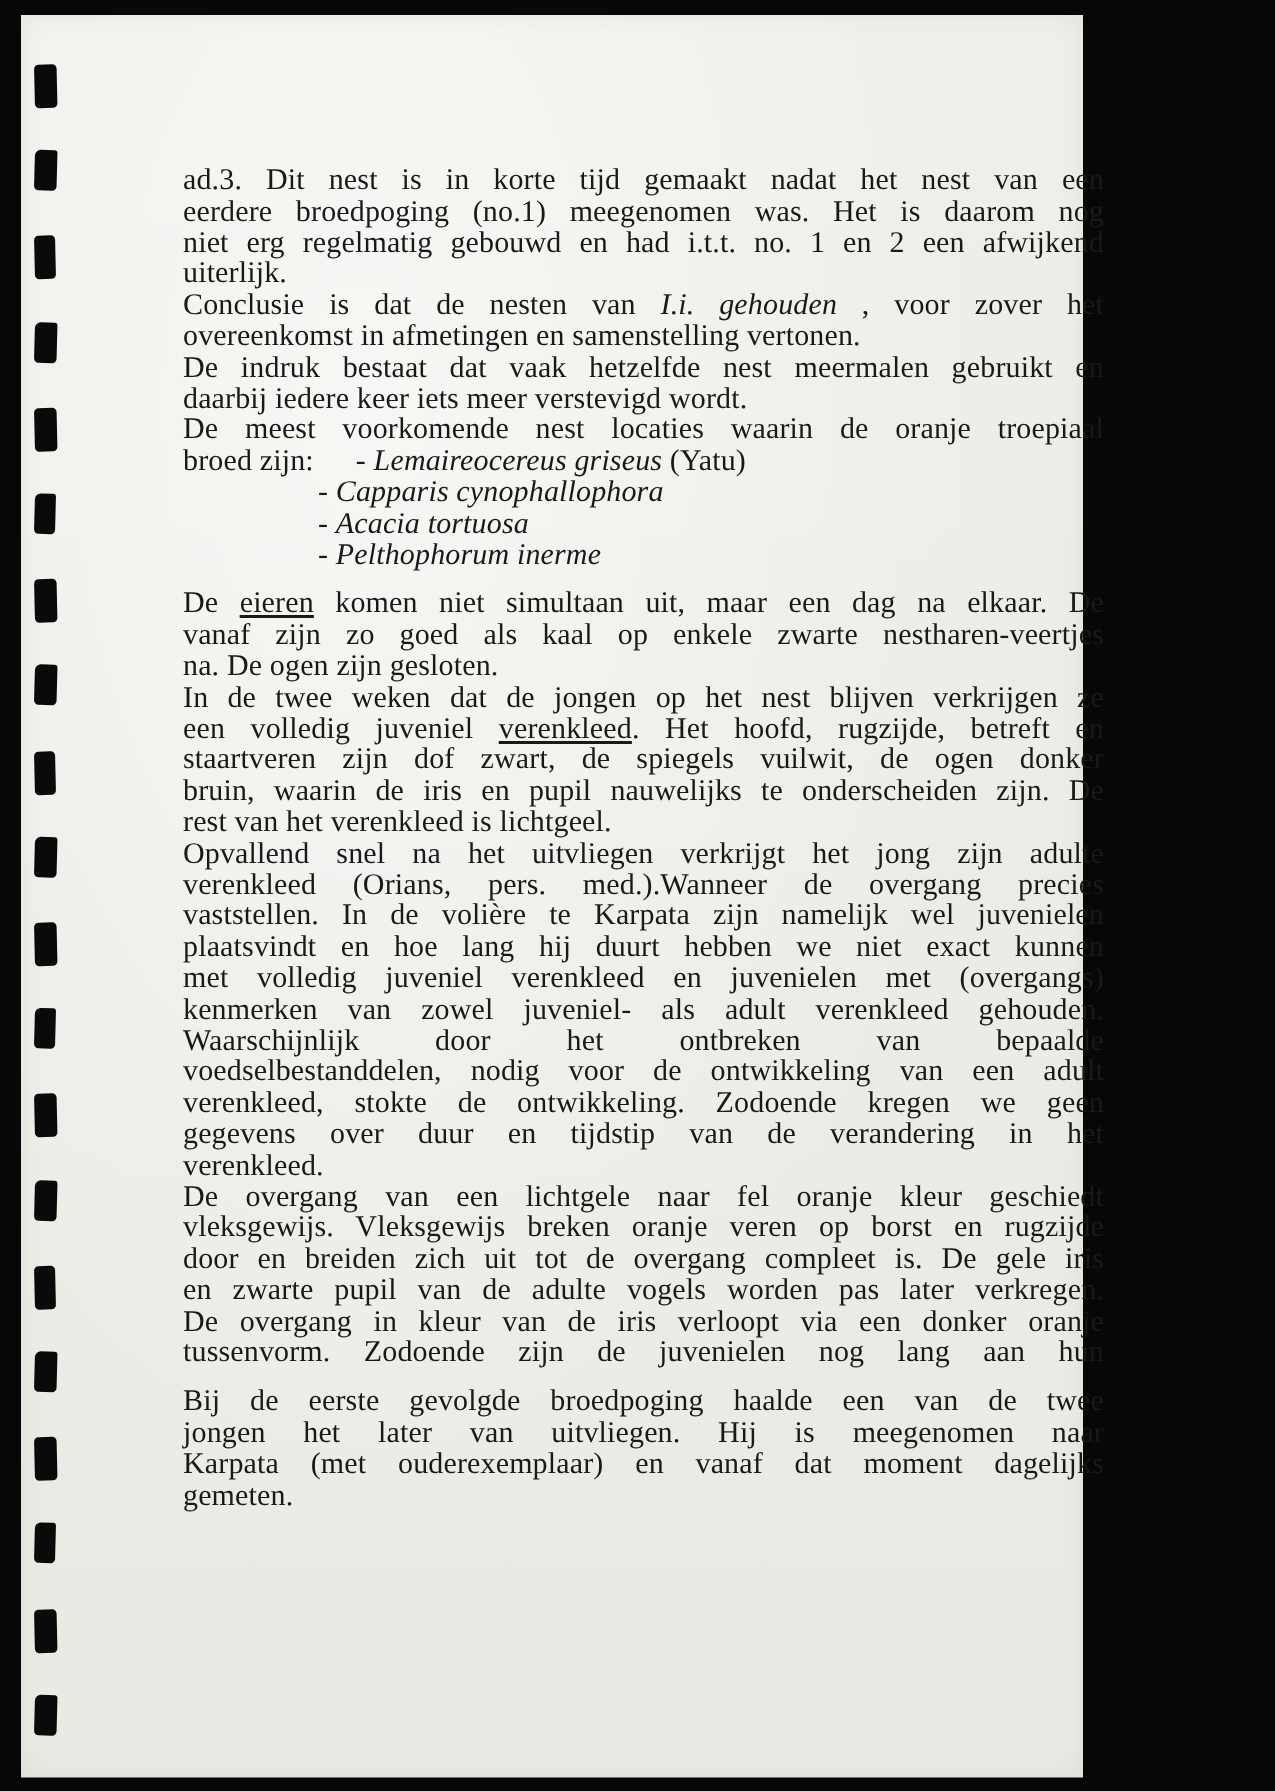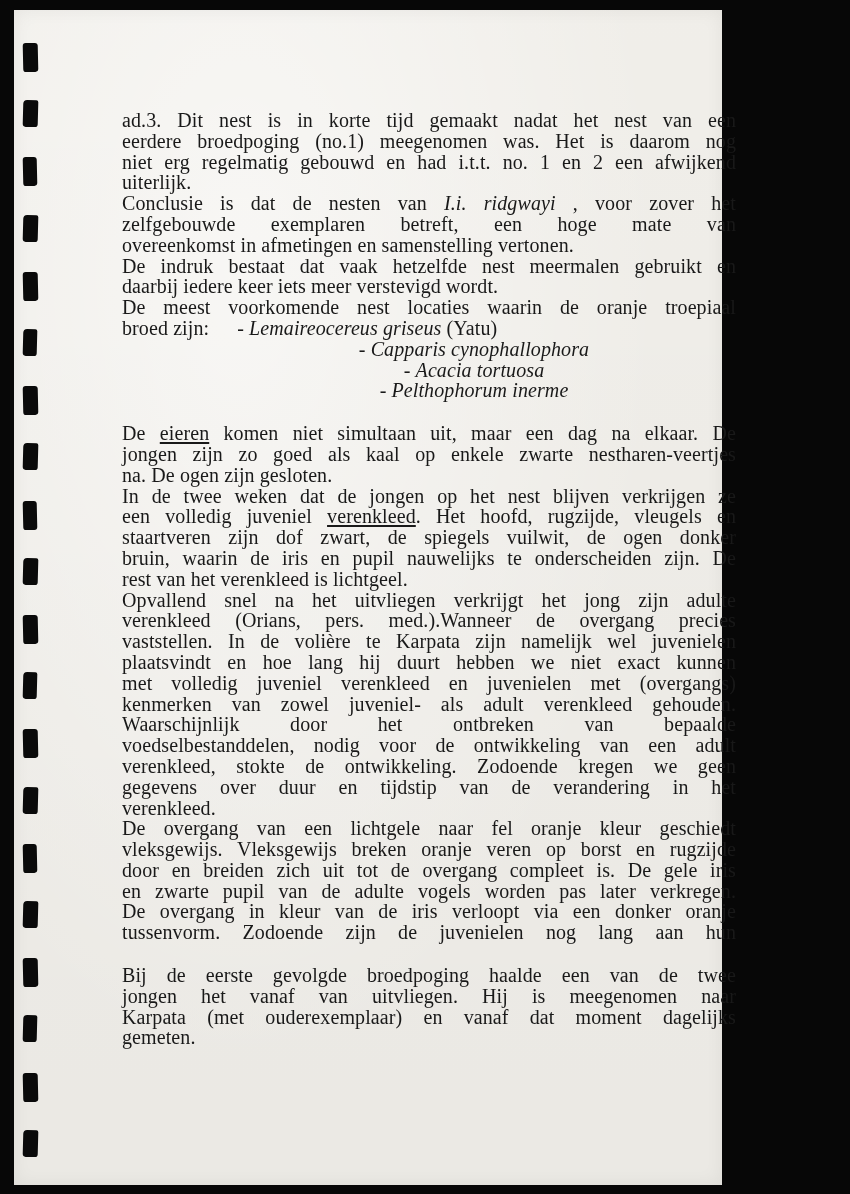--- a/index.html
+++ b/index.html
@@ -36,26 +36,26 @@
   .text-block {
     position: absolute;
     left: 108px; top: 100px;
     width: 614px;
     color: #191919;
     font-size: 20px;
     line-height: 20.8px;
     letter-spacing: 0.1px;
   }
   .para { margin: 0; }
-  .para.gap { margin-top: 22px; }
+  .para.gap { margin-top: 12px; }
   .line { min-height: 20.8px; white-space: normal; }
   .line.just { text-align: justify; text-align-last: justify; }
   .line.left { text-align: left; }
   .line.right { text-align: right; }
-  .line.ind { padding-left: 90px; text-align: center; }
+  .line.ind { padding-left: 90px; }
   .s-normal { font-style: normal; }
   .s-italic { font-style: italic; }
   .s-underline { text-decoration: underline; text-underline-offset: 2px; }
   .s-tab { display: inline-block; width: 28px; }
   .pageno { margin-top: 0; }
 </style>
 </head>
 <body>
 
 <div class="scan">
@@ -84,43 +84,42 @@
       </div>
     <div class="text-block">
       <div id="paras">
           <div class="para">
             <div class="line just"><span class="s-normal">ad.3. Dit nest is in korte tijd gemaakt nadat het nest van een</span></div>
             <div class="line just"><span class="s-normal">eerdere broedpoging (no.1) meegenomen was. Het is daarom nog</span></div>
             <div class="line just"><span class="s-normal">niet erg regelmatig gebouwd en had i.t.t. no. 1 en 2 een afwijkend</span></div>
             <div class="line left"><span class="s-normal">uiterlijk.</span></div>
           </div>
           <div class="para">
-            <div class="line just"><span class="s-normal">Conclusie is dat de nesten van </span><span class="s-italic">I.i. ridgwayi</span><span class="s-normal"> , voor zover het</span></div>
-            <div class="line just"><span class="s-normal">zelfgebouwde exemplaren betreft, een hoge mate van</span></div>
+            <div class="line just"><span class="s-normal">Conclusie is dat de nesten van </span><span class="s-italic">I.i. gehouden</span><span class="s-normal"> , voor zover het</span></div>
             <div class="line left"><span class="s-normal">overeenkomst in afmetingen en samenstelling vertonen.</span></div>
           </div>
           <div class="para">
             <div class="line just"><span class="s-normal">De indruk bestaat dat vaak hetzelfde nest meermalen gebruikt en</span></div>
             <div class="line left"><span class="s-normal">daarbij iedere keer iets meer verstevigd wordt.</span></div>
           </div>
           <div class="para">
             <div class="line just"><span class="s-normal">De meest voorkomende nest locaties waarin de oranje troepiaal</span></div>
             <div class="line left"><span class="s-normal">broed zijn:</span><span class="s-tab"></span><span class="s-normal">- </span><span class="s-italic">Lemaireocereus griseus</span><span class="s-normal"> (Yatu)</span></div>
             <div class="line left ind"><span class="s-normal">- </span><span class="s-italic">Capparis cynophallophora</span></div>
             <div class="line left ind"><span class="s-normal">- </span><span class="s-italic">Acacia tortuosa</span></div>
             <div class="line left ind"><span class="s-normal">- </span><span class="s-italic">Pelthophorum inerme</span></div>
           </div>
           <div class="para gap">
             <div class="line just"><span class="s-normal">De </span><span class="s-underline">eieren</span><span class="s-normal"> komen niet simultaan uit, maar een dag na elkaar. De</span></div>
-            <div class="line just"><span class="s-normal">jongen zijn zo goed als kaal op enkele zwarte nestharen-veertjes</span></div>
+            <div class="line just"><span class="s-normal">vanaf zijn zo goed als kaal op enkele zwarte nestharen-veertjes</span></div>
             <div class="line left"><span class="s-normal">na.  De ogen zijn gesloten.</span></div>
           </div>
           <div class="para">
             <div class="line just"><span class="s-normal">In de twee weken dat de jongen op het nest blijven verkrijgen ze</span></div>
-            <div class="line just"><span class="s-normal">een volledig juveniel </span><span class="s-underline">verenkleed</span><span class="s-normal">. Het hoofd, rugzijde, vleugels en</span></div>
+            <div class="line just"><span class="s-normal">een volledig juveniel </span><span class="s-underline">verenkleed</span><span class="s-normal">. Het hoofd, rugzijde, betreft en</span></div>
             <div class="line just"><span class="s-normal">staartveren zijn dof zwart, de spiegels vuilwit, de ogen donker</span></div>
             <div class="line just"><span class="s-normal">bruin, waarin de iris en pupil nauwelijks te onderscheiden zijn. De</span></div>
             <div class="line left"><span class="s-normal">rest van het verenkleed is lichtgeel.</span></div>
           </div>
           <div class="para">
             <div class="line just"><span class="s-normal">Opvallend snel na het uitvliegen verkrijgt het jong zijn adulte</span></div>
             <div class="line just"><span class="s-normal">verenkleed (Orians, pers. med.).Wanneer de overgang precies</span></div>
             <div class="line just"><span class="s-normal">vaststellen. In de volière te Karpata zijn namelijk wel juvenielen</span></div>
             <div class="line just"><span class="s-normal">plaatsvindt en hoe lang hij duurt hebben we niet exact kunnen</span></div>
             <div class="line just"><span class="s-normal">met volledig juveniel verenkleed en juvenielen met (overgangs)</span></div>
@@ -134,20 +133,20 @@
           <div class="para">
             <div class="line just"><span class="s-normal">De overgang van een lichtgele naar fel oranje kleur geschiedt</span></div>
             <div class="line just"><span class="s-normal">vleksgewijs. Vleksgewijs breken oranje veren op borst en rugzijde</span></div>
             <div class="line just"><span class="s-normal">door en breiden zich uit tot de overgang compleet is. De gele iris</span></div>
             <div class="line just"><span class="s-normal">en zwarte pupil van de adulte vogels worden pas later verkregen.</span></div>
             <div class="line just"><span class="s-normal">De overgang in kleur van de iris verloopt via een donker oranje</span></div>
             <div class="line just"><span class="s-normal">tussenvorm. Zodoende zijn de juvenielen nog lang aan hun</span></div>
           </div>
           <div class="para gap">
             <div class="line just"><span class="s-normal">Bij de eerste gevolgde broedpoging haalde een van de twee</span></div>
-            <div class="line just"><span class="s-normal">jongen het vanaf van uitvliegen. Hij is meegenomen naar</span></div>
+            <div class="line just"><span class="s-normal">jongen het later van uitvliegen. Hij is meegenomen naar</span></div>
             <div class="line just"><span class="s-normal">Karpata (met ouderexemplaar) en vanaf dat moment dagelijks</span></div>
             <div class="line left"><span class="s-normal">gemeten.</span></div>
           </div>
         </div>
     </div>
   </div>
 </div>
 
 </body></html>

